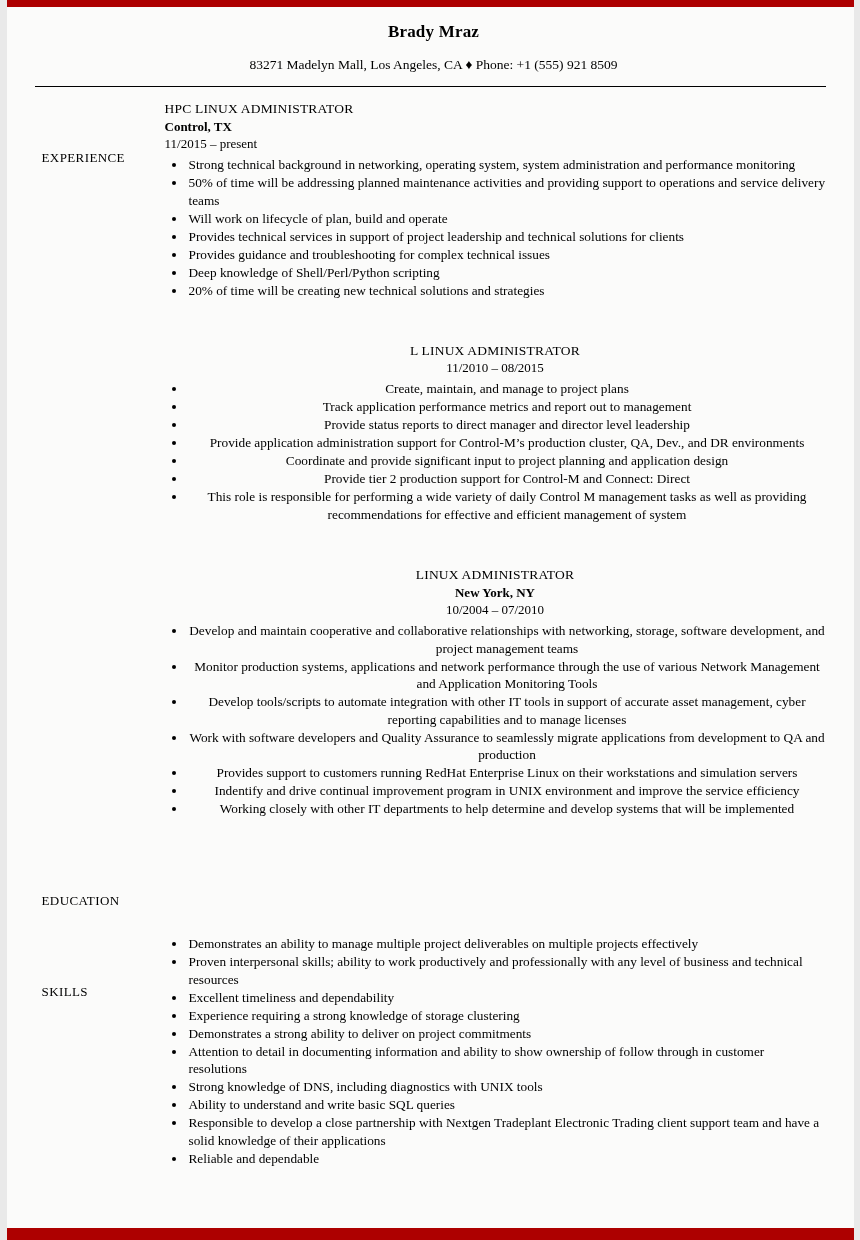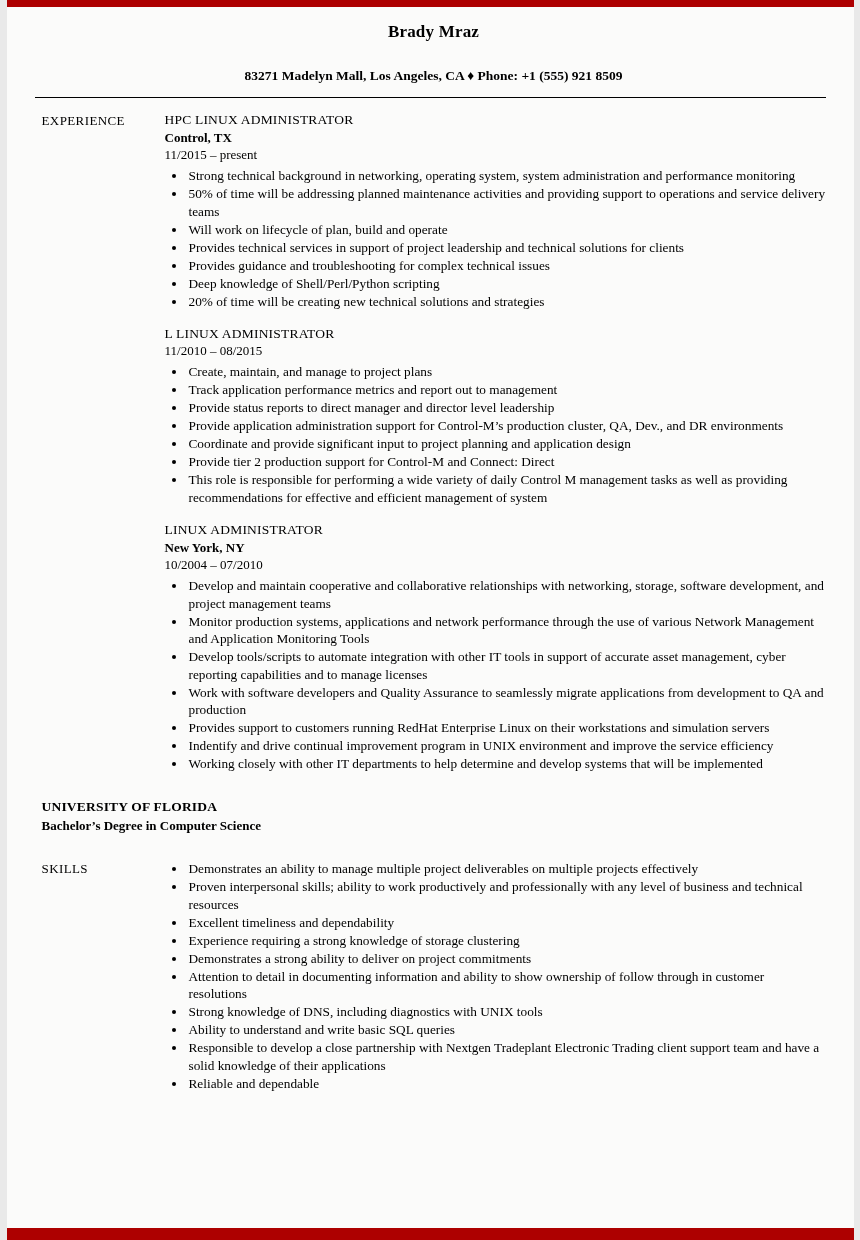--- a/index.html
+++ b/index.html
@@ -18,36 +18,36 @@
     position: absolute; top: 0; left: 0; right: 0;
     height: 7px; background: var(--accent, #ad0000);
   }
   .bottom-bar {
     position: absolute; bottom: 0; left: 0; right: 0;
     height: 12px; background: var(--accent, #ad0000);
   }
 
   .header { text-align: center; }
   .name { font-size: 17px; font-weight: bold; letter-spacing: 0.2px; }
-  .contact { font-size: 13.5px; font-weight: bold; margin-top: 26px; }
+  .contact { font-size: 13.5px; font-weight: normal; margin-top: 15px; }
 
   .rule {
     border: none; border-top: 1.2px solid #000;
     margin: 13px 0 14px -7px;
   }
 
   .section { display: flex; }
   .section + .section { margin-top: 26px; }
   .label-col {
     flex: 0 0 123px; width: 123px;
-    font-size: 13px; letter-spacing: 0.4px; padding-top: 1px;
+    font-size: 13px; letter-spacing: 0.4px; padding-top: 1px; margin-top: 48px;
   }
   .content-col { flex: 1; min-width: 0; }
 
-  .job + .job { margin-top: 16px; }
+  .job + .job { margin-top: 44px; text-align: center; }
   .job-title { font-size: 13.5px; font-weight: normal; letter-spacing: 0.2px; }
   .job-loc { font-size: 13px; font-weight: bold; margin-top: 2px; }
   .job-dates { font-size: 13px; margin-top: 1px; }
 
   ul.bullets { margin: 4px 0 0 0; padding-left: 22px; list-style: disc; }
   ul.bullets li {
     font-size: 13.3px; line-height: 17.5px;
     padding-left: 2px; margin-bottom: 0.5px;
   }
 
@@ -112,24 +112,21 @@
           <li>Provides support to customers running RedHat Enterprise Linux on their workstations and simulation servers</li>
           <li>Indentify and drive continual improvement program in UNIX environment and improve the service efficiency</li>
           <li>Working closely with other IT departments to help determine and develop systems that will be implemented</li>
         </ul>
       </article>
 
     </div>
   </section>
 
   <section class="section">
-    <div class="content-col">
-      <h2 class="edu-school">UNIVERSITY OF FLORIDA</h2>
-      <div class="edu-degree">Bachelor’s Degree in Computer Science</div>
-    </div>
+    <div class="label-col">EDUCATION</div>
   </section>
 
   <section class="section">
     <div class="label-col">SKILLS</div>
     <div class="content-col">
       <ul class="bullets" style="margin-top:0;">
         <li>Demonstrates an ability to manage multiple project deliverables on multiple projects effectively</li>
         <li>Proven interpersonal skills; ability to work productively and professionally with any level of business and technical resources</li>
         <li>Excellent timeliness and dependability</li>
         <li>Experience requiring a strong knowledge of storage clustering</li>

